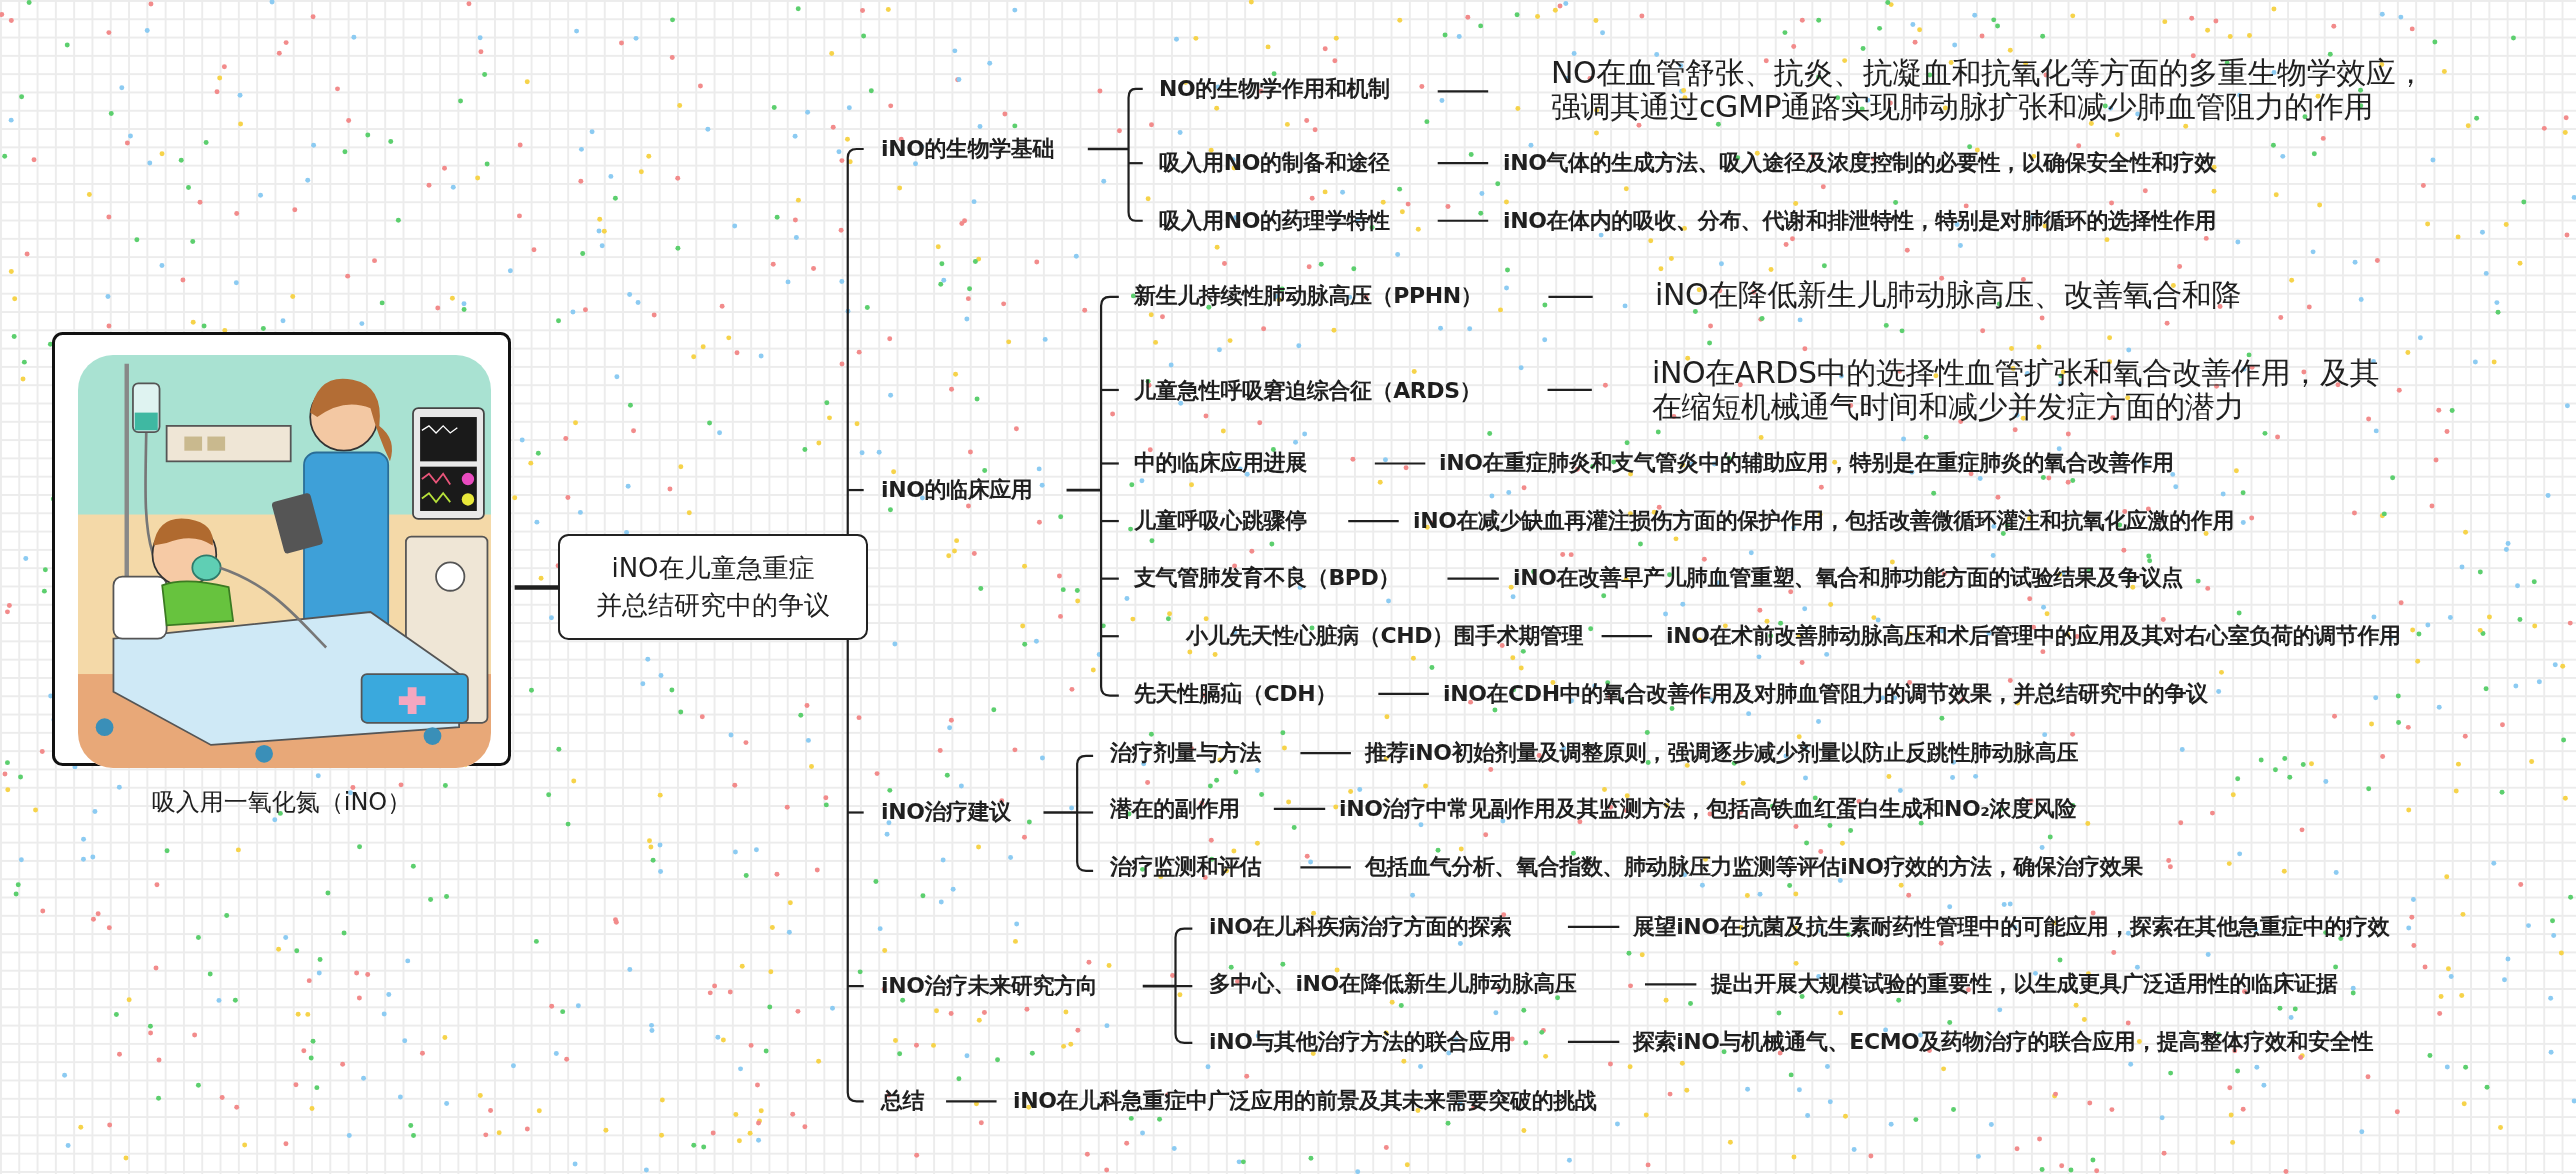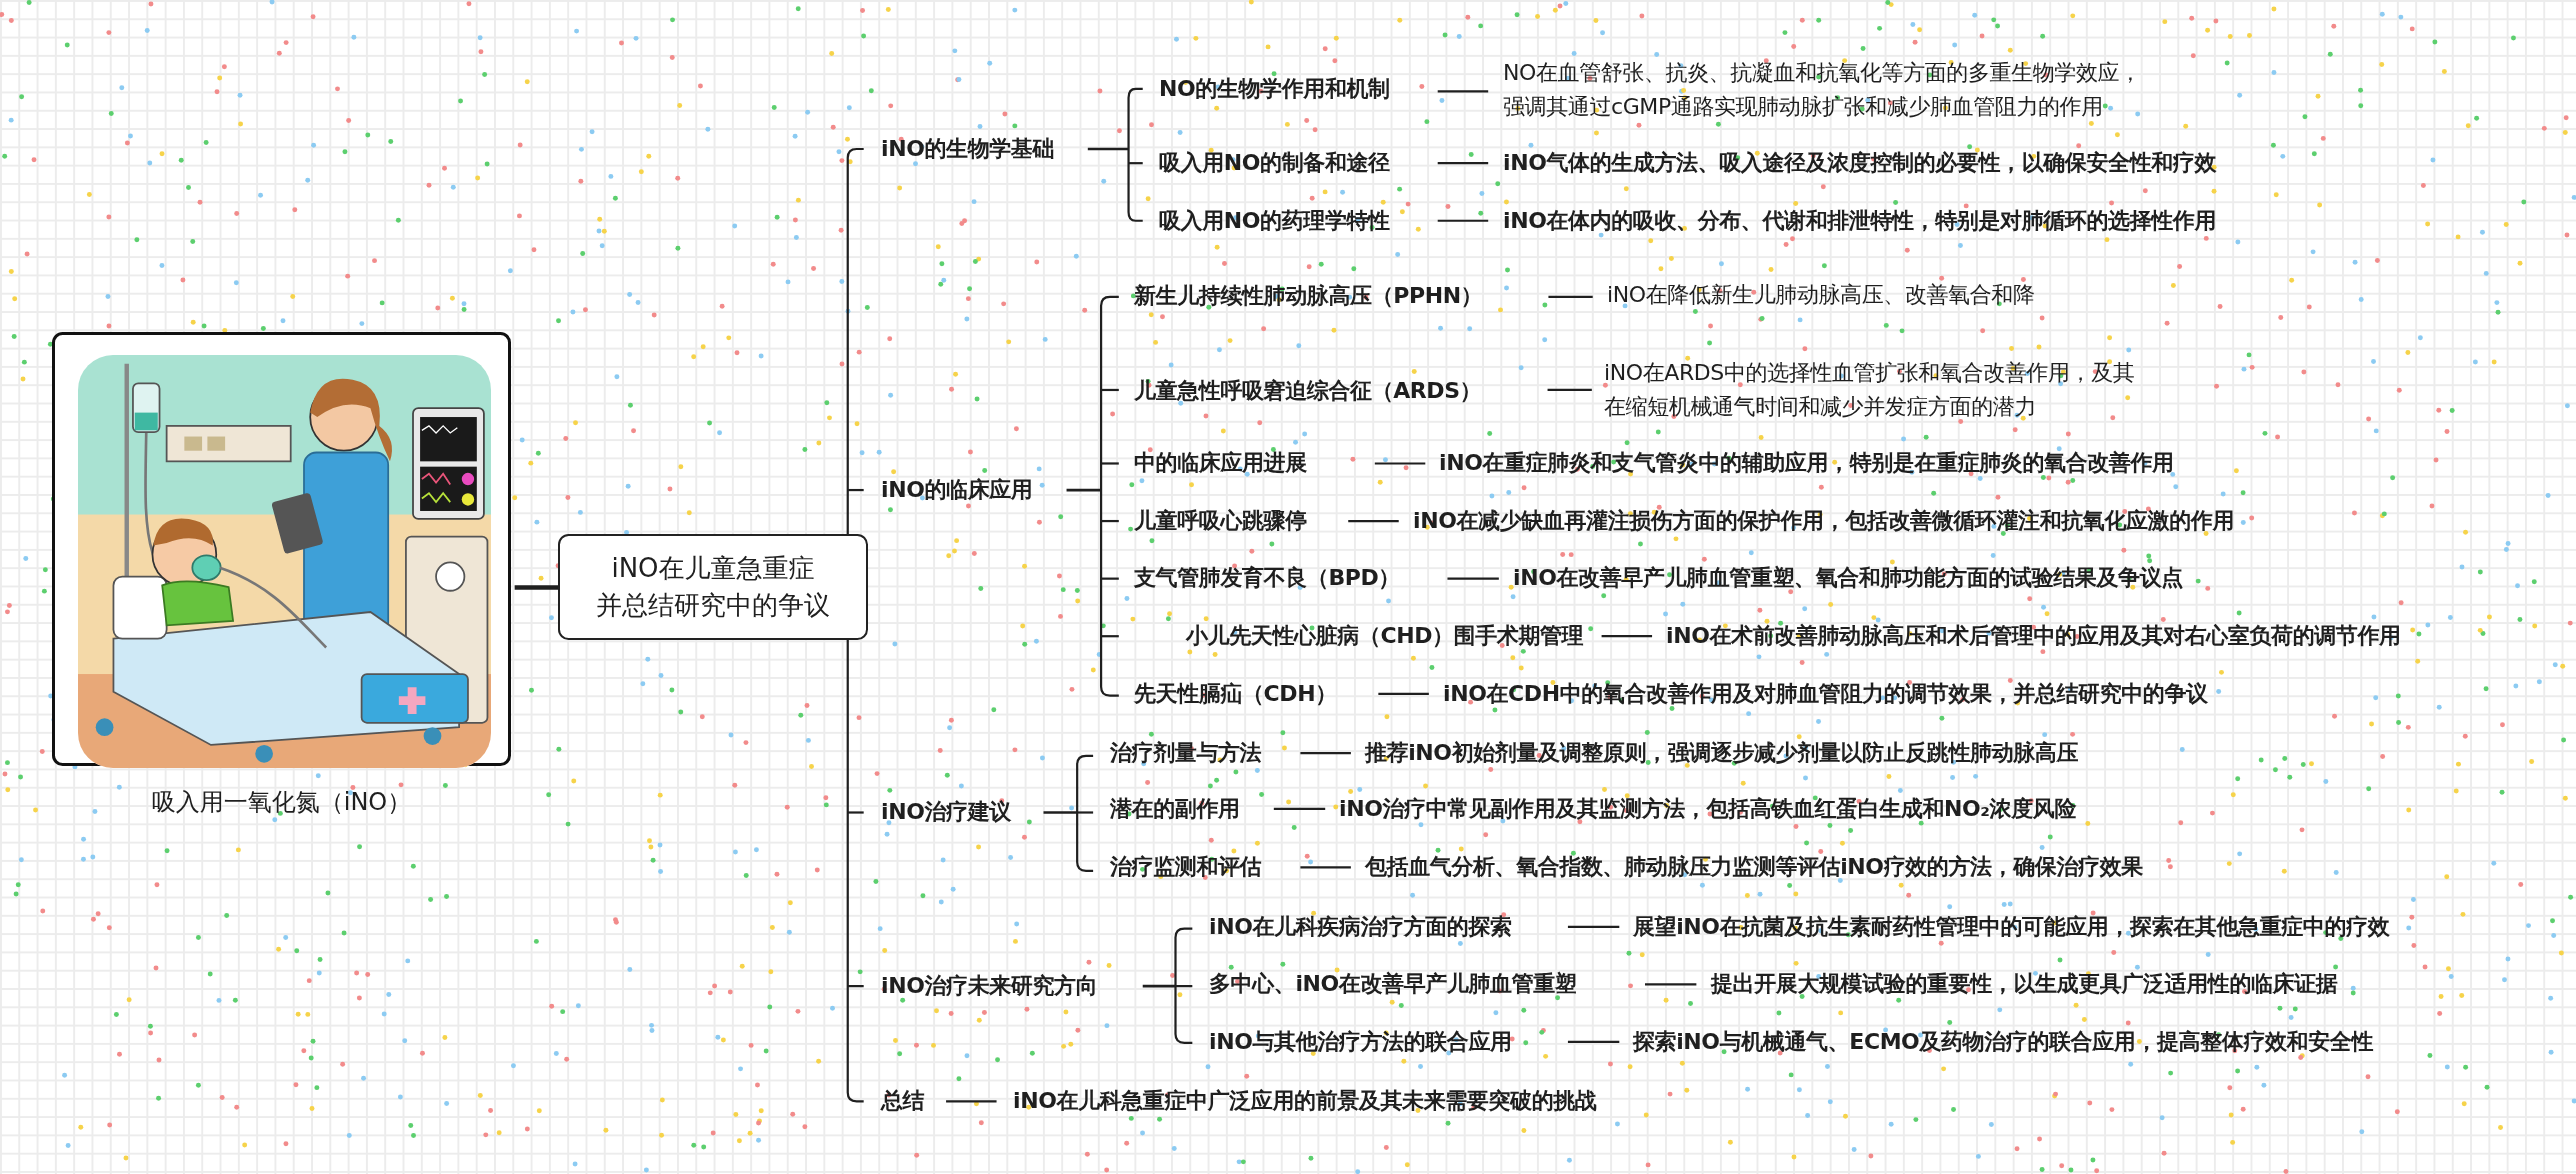--- a/index.html
+++ b/index.html
@@ -8,21 +8,21 @@
     background-color:#ffffff;
     background-image:
       linear-gradient(to right, #ececec 1.8px, transparent 1.8px),
       linear-gradient(to bottom, #ececec 1.8px, transparent 1.8px);
     background-size:18.3px 18.3px;
     font-family:"DejaVu Sans","Liberation Sans",sans-serif;
     color:#1f1f1f;
   }
   .dots { position:absolute; inset:0; pointer-events:none; }
   .t { position:absolute; white-space:nowrap; font-size:22px; line-height:26.6px; transform:translateY(-50%); letter-spacing:-0.4px;font-weight:bold; }
-  .t2 { position:absolute; font-size:22px; line-height:34px; transform:translateY(-50%); letter-spacing:-0.4px; white-space:nowrap; }
+  .t2 { position:absolute; font-size:30px; line-height:34px; transform:translateY(-50%); letter-spacing:-0.4px; white-space:nowrap;padding-left:48px; }
   .card {
     position:absolute; left:52px; top:332px; width:459px; height:434px;
     border:3.5px solid #111; border-radius:10.6px; background:#fff; box-sizing:border-box;
   }
   .card-img { position:absolute; left:23px; top:19.5px; width:413px; height:413px; border-radius:35px; overflow:hidden; }
   .card-cap { position:absolute; left:0; right:0; top:443px; text-align:center; font-size:24px; line-height:48px; }
   .root {
     position:absolute; left:558px; top:534px; width:310px; height:106px; box-sizing:border-box;
     border:2.2px solid #222; border-radius:10.6px; background:#fff;
     display:flex; align-items:center; justify-content:center; text-align:center;
@@ -1582,20 +1582,20 @@
 <div class="t" style="left:1110px;top:753px">治疗剂量与方法</div>
 <div class="t" style="left:1365px;top:753px">推荐iNO初始剂量及调整原则，强调逐步减少剂量以防止反跳性肺动脉高压</div>
 <div class="t" style="left:1110px;top:809px">潜在的副作用</div>
 <div class="t" style="left:1339px;top:809px">iNO治疗中常见副作用及其监测方法，包括高铁血红蛋白生成和NO₂浓度风险</div>
 <div class="t" style="left:1110px;top:867px">治疗监测和评估</div>
 <div class="t" style="left:1365px;top:867px">包括血气分析、氧合指数、肺动脉压力监测等评估iNO疗效的方法，确保治疗效果</div>
 
 <div class="t" style="left:881px;top:986px">iNO治疗未来研究方向</div>
 <div class="t" style="left:1209px;top:927px">iNO在儿科疾病治疗方面的探索</div>
 <div class="t" style="left:1633px;top:927px">展望iNO在抗菌及抗生素耐药性管理中的可能应用，探索在其他急重症中的疗效</div>
-<div class="t" style="left:1209px;top:984px">多中心、iNO在改善早产儿肺血管重塑</div>
+<div class="t" style="left:1209px;top:984px">多中心、iNO在降低新生儿肺动脉高压</div>
 <div class="t" style="left:1711px;top:984px">提出开展大规模试验的重要性，以生成更具广泛适用性的临床证据</div>
 <div class="t" style="left:1209px;top:1042px">iNO与其他治疗方法的联合应用</div>
 <div class="t" style="left:1633px;top:1042px">探索iNO与机械通气、ECMO及药物治疗的联合应用，提高整体疗效和安全性</div>
 
 <div class="t" style="left:881px;top:1101px">总结</div>
 <div class="t" style="left:1013px;top:1101px">iNO在儿科急重症中广泛应用的前景及其未来需要突破的挑战</div>
 
 
 </body></html>

